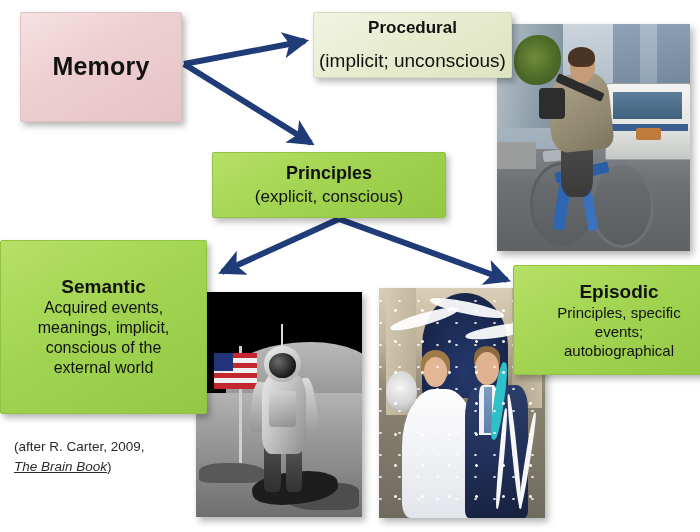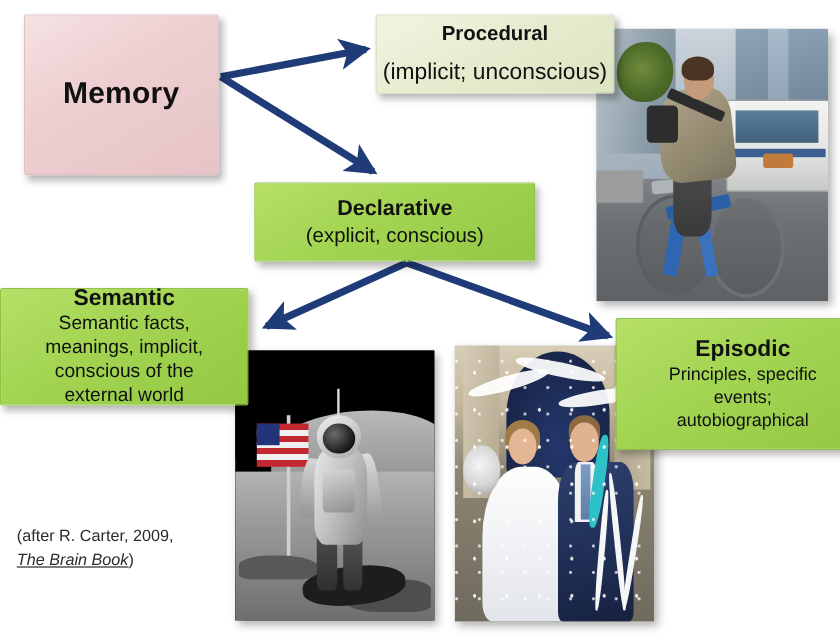--- a/index.html
+++ b/index.html
@@ -319,21 +319,21 @@
     text-align: center;
     color: #111111;
     border-radius: 2px;
     box-shadow: 3px 4px 6px rgba(0,0,0,0.28);
     line-height: 1.18;
   }
   .node .title { font-weight: bold; }
   .node .sub { font-weight: normal; }
 
   #node-memory {
-    left: 20px; top: 12px; width: 162px; height: 134px;
+    left: 20px; top: 12px; width: 162px; height: 110px;
     background: linear-gradient(150deg,#f6e2e3 0%,#eed0d2 38%,#e6c3c6 100%);
     border: 1px solid #e0bec1;
   }
   #node-memory .title { font-size: 25px; letter-spacing: .2px; }
 
   #node-procedural {
     left: 313px; top: 12px; width: 199px; height: 66px;
     background: linear-gradient(150deg,#f2f4e2 0%,#e7ecd0 45%,#dde4c0 100%);
     border: 1px solid #d6ddb8;
   }
@@ -342,21 +342,21 @@
 
   #node-declarative {
     left: 212px; top: 152px; width: 234px; height: 66px;
     background: linear-gradient(150deg,#b6e066 0%,#a2d451 45%,#93c844 100%);
     border: 1px solid #8fc442;
   }
   #node-declarative .title { font-size: 18px; }
   #node-declarative .sub { font-size: 17px; margin-top: 2px; }
 
   #node-semantic {
-    left: 0px; top: 240px; width: 207px; height: 98px;
+    left: 0px; top: 240px; width: 207px; height: 174px;
     background: linear-gradient(150deg,#b6e066 0%,#a2d451 45%,#93c844 100%);
     border: 1px solid #8fc442;
   }
   #node-semantic .title { font-size: 19px; }
   #node-semantic .sub { font-size: 16px; margin-top: 1px; }
 
   #node-episodic {
     left: 513px; top: 265px; width: 212px; height: 110px;
     background: linear-gradient(150deg,#b6e066 0%,#a2d451 45%,#93c844 100%);
     border: 1px solid #8fc442;
@@ -467,27 +467,27 @@
   <div class="node" id="node-memory">
     <div class="title">Memory</div>
   </div>
 
   <div class="node" id="node-procedural">
     <div class="title">Procedural</div>
     <div class="sub">(implicit; unconscious)</div>
   </div>
 
   <div class="node" id="node-declarative">
-    <div class="title">Declarative</div>
+    <div class="title">Principles</div>
     <div class="sub">(explicit, conscious)</div>
   </div>
 
   <div class="node" id="node-semantic">
     <div class="title">Semantic</div>
-    <div class="sub">Semantic facts,</div>
+    <div class="sub">Acquired events,</div>
     <div class="sub">meanings, implicit,</div>
     <div class="sub">conscious of the</div>
     <div class="sub">external world</div>
   </div>
 
   <div class="node" id="node-episodic">
     <div class="title">Episodic</div>
     <div class="sub">Principles, specific</div>
     <div class="sub">events;</div>
     <div class="sub">autobiographical</div>

